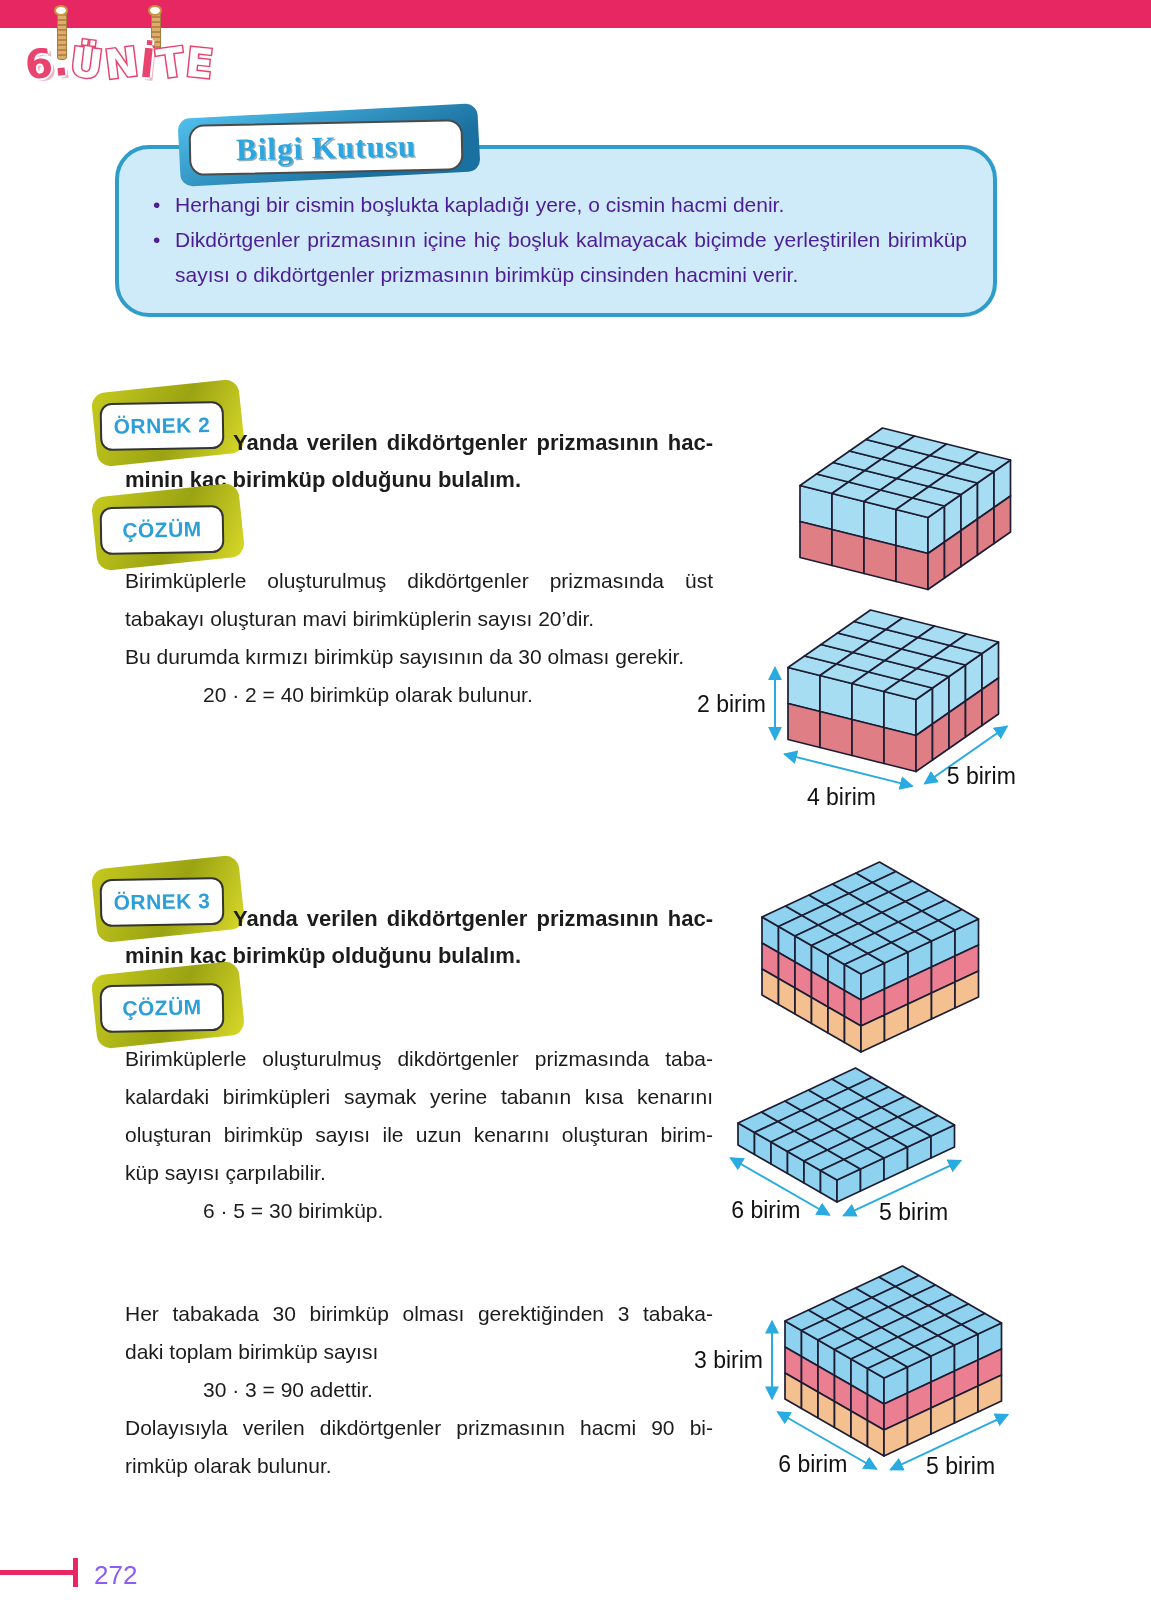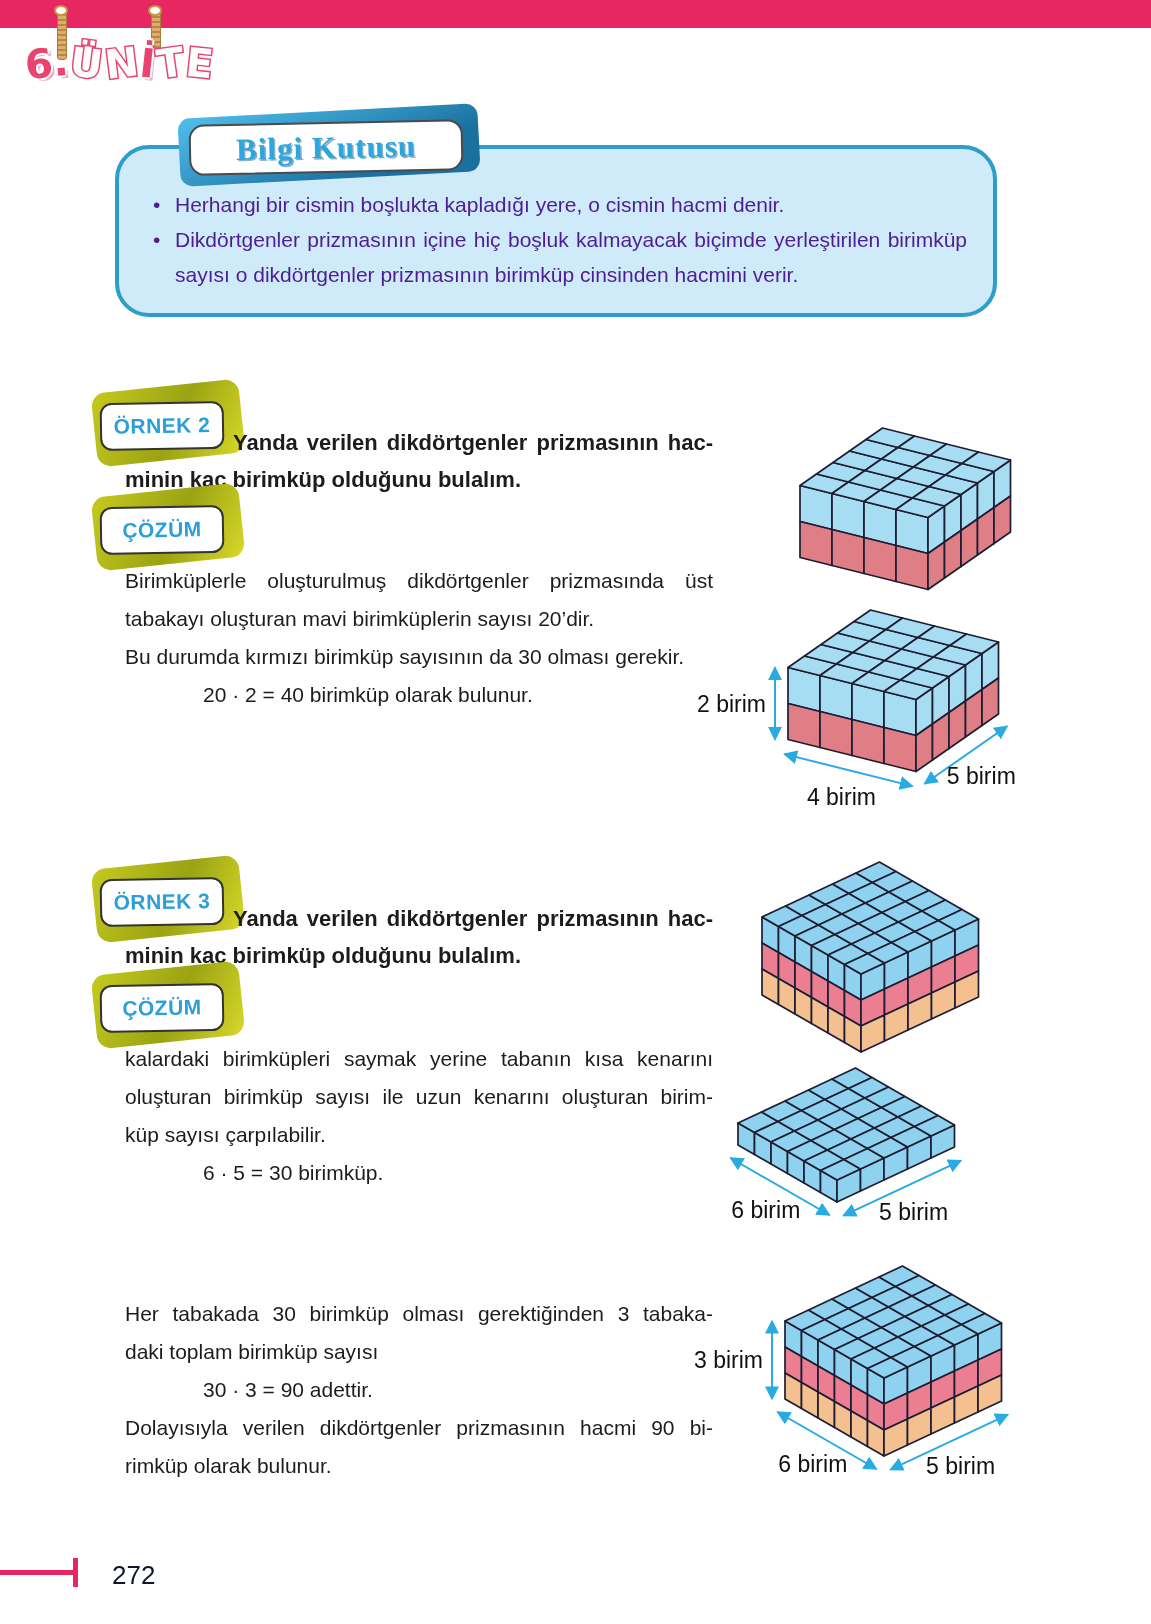--- a/index.html
+++ b/index.html
@@ -63,21 +63,21 @@
   
   .diagram{position:absolute;}
   #d1{left:790px;top:418px;}
   #d2{left:688px;top:600px;}
   #d3{left:752px;top:852px;}
   #d4{left:712px;top:1058px;}
   #d5{left:685px;top:1256px;}
   
   .footer-line{position:absolute;left:0;top:1570px;width:76px;height:5px;background:#e72761;}
   .footer-tick{position:absolute;left:73px;top:1558px;width:5px;height:29px;background:#e72761;}
-  .page-num{position:absolute;left:112px;top:1560px;font-size:26px;color:#0f172a;}
+  .page-num{position:absolute;left:94px;top:1560px;font-size:26px;color:#8b5cf6;}
 </style>
 </head>
 <body>
 
 <div class="page">
 
   <div class="topbar"></div>
   <div class="rope rope1"></div>
   <div class="rope rope2"></div>
   <div class="unit-logo"><span class="lg-solid" style="transform: rotate(-6deg);">6.</span><span class="lg-outline" style="transform: rotate(7deg);">Ü</span><span class="lg-outline" style="transform: rotate(-7deg);">N</span><span class="lg-solid" style="transform: rotate(6deg);">İ</span><span class="lg-outline" style="transform: rotate(-8deg);">T</span><span class="lg-outline" style="transform: rotate(6deg);">E</span></div>
@@ -232,20 +232,21 @@
       <div class="line">minin kaç birimküp olduğunu bulalım.</div>
     </div>
 
   <div class="badge b-cozum3">
     <div class="badge-bg"></div>
     <div class="badge-face">
       <span>ÇÖZÜM</span>
     </div>
   </div>
   <div class="tblock sol s3">
+      <div class="line just">Birimküplerle oluşturulmuş dikdörtgenler prizmasında taba-</div>
       <div class="line just">kalardaki birimküpleri saymak yerine tabanın kısa kenarını</div>
       <div class="line just">oluşturan birimküp sayısı ile uzun kenarını oluşturan birim-</div>
       <div class="line">küp sayısı çarpılabilir.</div>
       <div class="line formula">6 · 5 = 30 birimküp.</div>
     </div>
   <div class="tblock sol s3b">
       <div class="line just">Her tabakada 30 birimküp olması gerektiğinden 3 tabaka-</div>
       <div class="line">daki toplam birimküp sayısı</div>
       <div class="line formula">30 · 3 = 90 adettir.</div>
       <div class="line just">Dolayısıyla verilen dikdörtgenler prizmasının hacmi 90 bi-</div>

